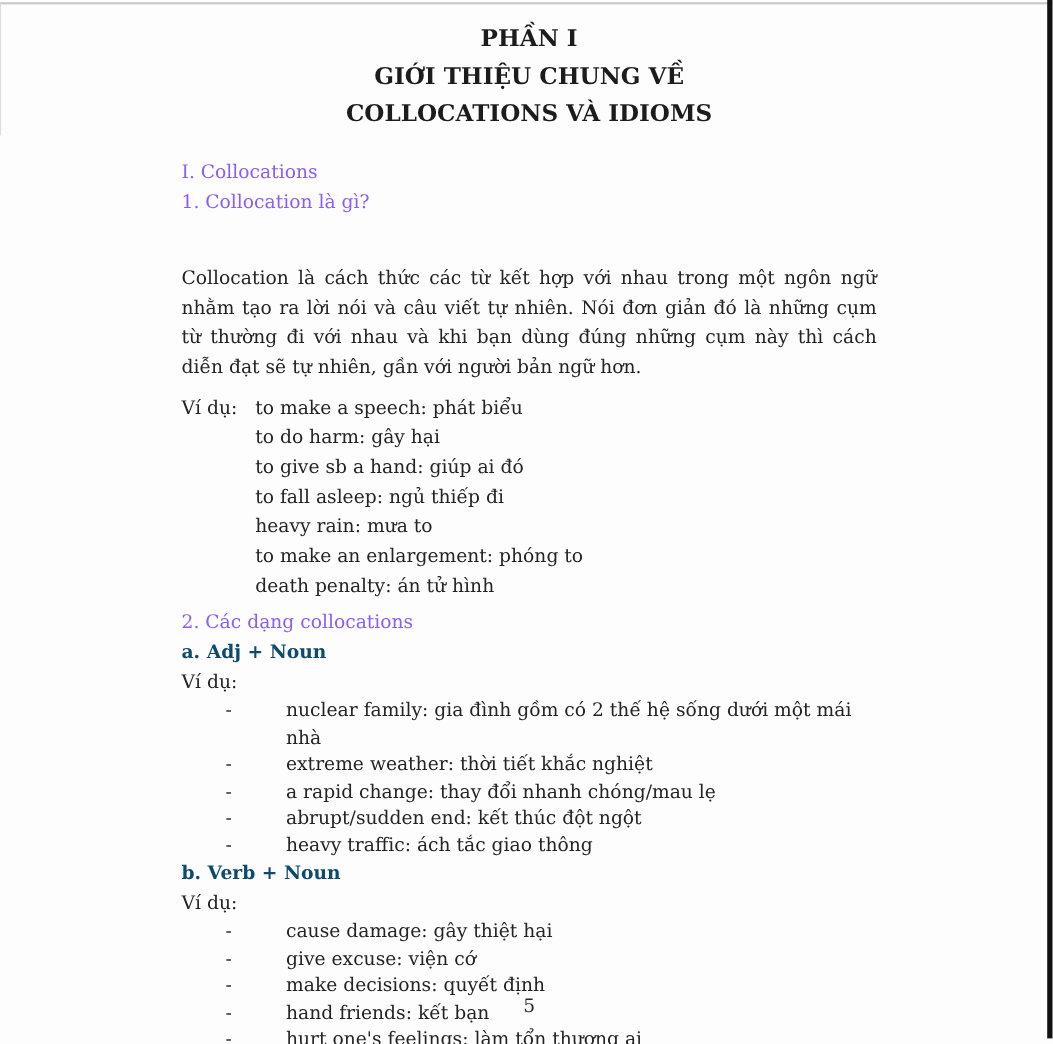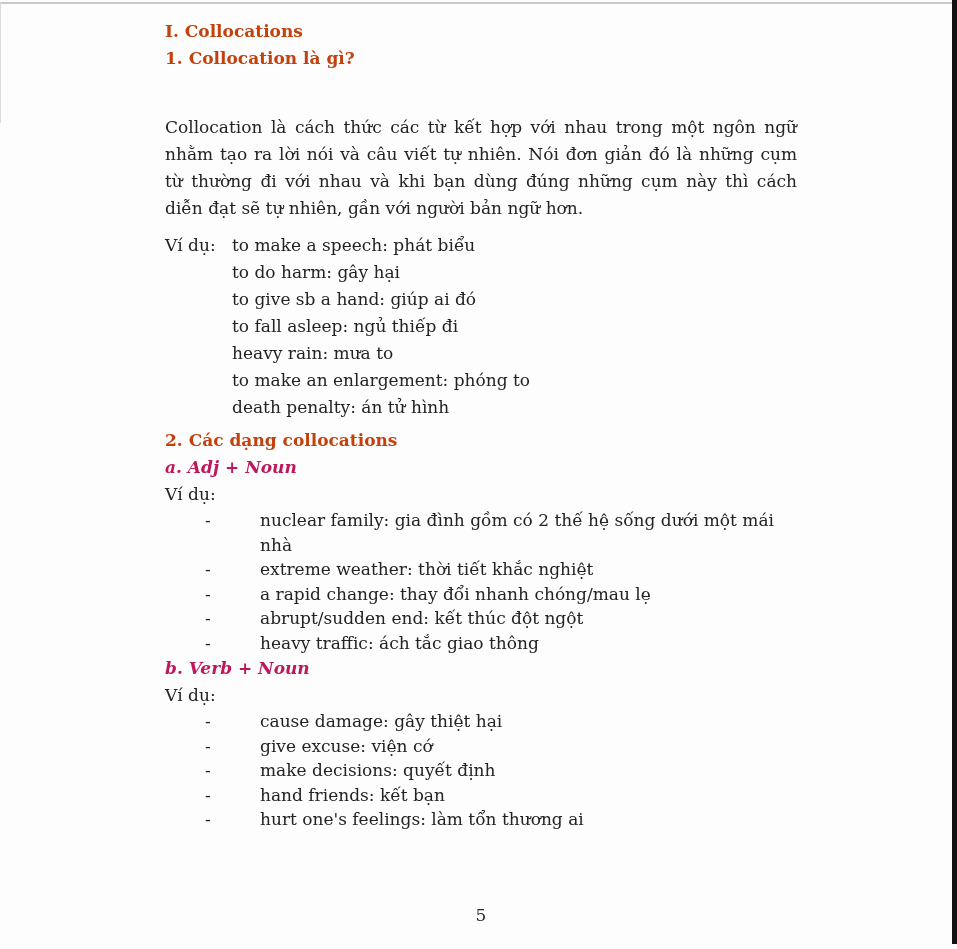--- a/index.html
+++ b/index.html
@@ -43,27 +43,26 @@
   }
   .title-block {
     text-align: center;
     font-weight: bold;
     font-size: 21px;
     line-height: 34px;
     margin-bottom: 24px;
     color: #1c1c1c;
   }
   .h-bold {
-    font-weight: bold;
-    color: #c2410c;
+    font-weight: normal;
+    color: #8b5cf6;
   }
   .h-bold-italic {
     font-weight: bold;
-    font-style: italic;
-    color: #be185d;
+    color: #0c4a6e;
   }
   .para {
     text-align: justify;
     margin-top: 42px;
   }
   .example-block {
     display: flex;
     margin-top: 10px;
   }
   .example-label {
@@ -103,20 +102,25 @@
 </style>
 </head>
 <body>
 
 <div class="top-edge"></div>
 <div class="left-edge"></div>
 <div class="right-bar"></div>
 
 <div class="content">
 
+  <div class="title-block">
+    <div>PHẦN I</div>
+    <div>GIỚI THIỆU CHUNG VỀ</div>
+    <div>COLLOCATIONS VÀ IDIOMS</div>
+  </div>
 
   <div class="h-bold">I. Collocations</div>
   <div class="h-bold">1. Collocation là gì?</div>
 
   <div class="para">Collocation là cách thức các từ kết hợp với nhau trong một ngôn ngữ nhằm tạo ra lời nói và câu viết tự nhiên. Nói đơn giản đó là những cụm từ thường đi với nhau và khi bạn dùng đúng những cụm này thì cách diễn đạt sẽ tự nhiên, gần với người bản ngữ hơn.</div>
 
   <div class="example-block">
     <div class="example-label">Ví dụ:</div>
     <div class="example-items">
       <div>to make a speech: phát biểu</div>

